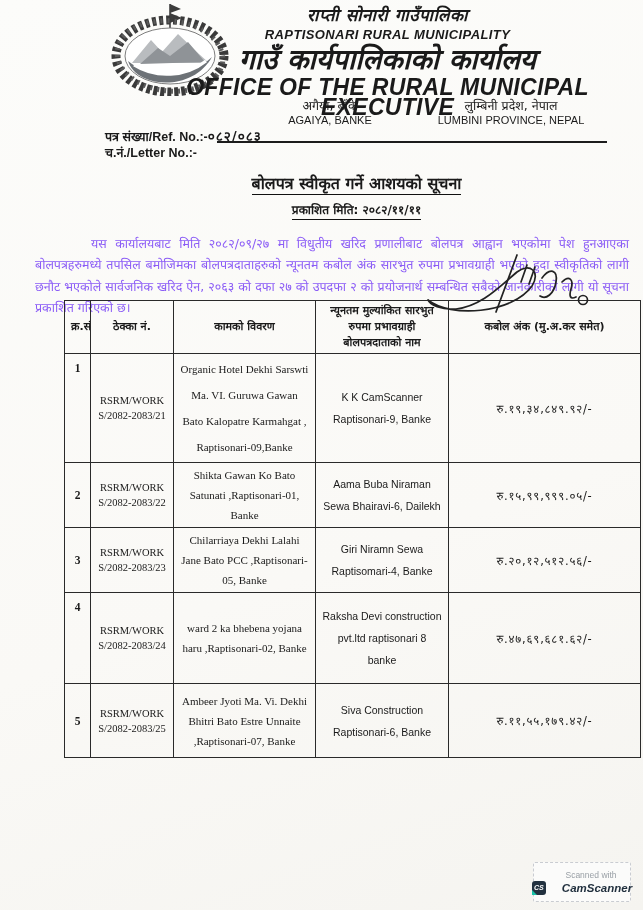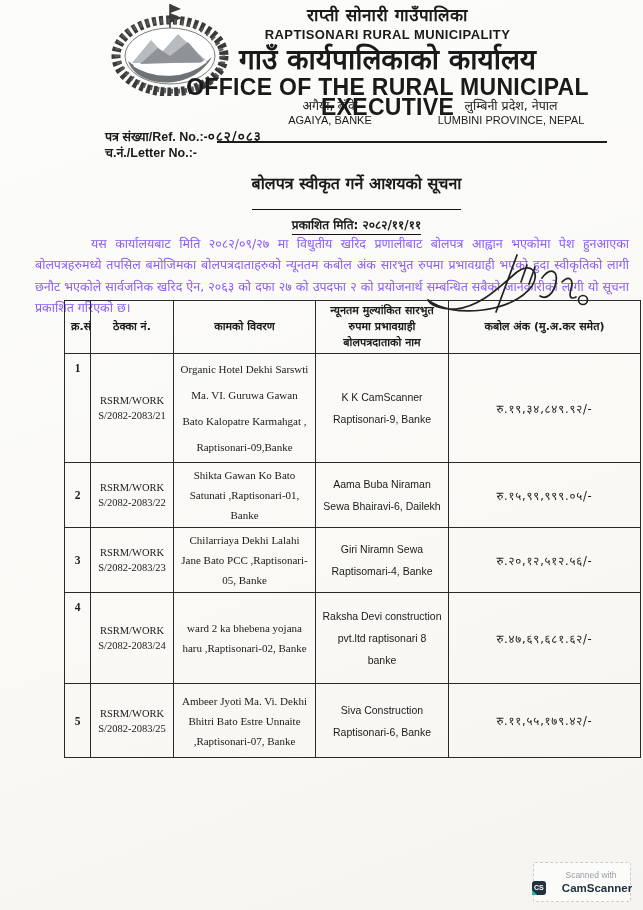--- a/index.html
+++ b/index.html
@@ -8,38 +8,38 @@
     background:linear-gradient(160deg,#fcfcfa 0%,#faf9f6 60%,#f5f4f0 100%);
     font-family:"DejaVu Sans",sans-serif;
     color:#1a1a1a;
     position:relative;
     overflow:hidden;
   }
   .page{position:absolute;inset:0;}
 
   
   .emblem{position:absolute;left:110px;top:3px;width:120px;height:93px;}
-  .head-block{position:absolute;left:132px;right:0;top:4px;text-align:center;}
+  .head-block{position:absolute;left:132px;right:0;top:4px;text-align:center;font-style:italic;}
   .muni-np{font-size:17px;font-weight:600;letter-spacing:.5px;line-height:22px;}
   .muni-en{font-size:13px;font-weight:bold;font-family:"Liberation Sans",sans-serif;letter-spacing:.4px;line-height:17px;}
   .office-np{font-size:28px;font-weight:600;line-height:34px;}
   .office-en{font-size:23px;font-weight:bold;font-family:"Liberation Sans",sans-serif;letter-spacing:.3px;line-height:20px;}
   .addr-left{position:absolute;left:230px;top:98px;width:200px;text-align:center;}
   .addr-right{position:absolute;left:406px;top:98px;width:210px;text-align:center;}
   .addr-np{font-size:12.5px;line-height:15px;}
   .addr-en{font-size:11px;font-weight:normal;font-family:"Liberation Sans",sans-serif;line-height:14px;}
 
   .ref-line{position:absolute;left:105px;top:127px;font-size:12.5px;font-weight:bold;font-family:"Liberation Sans",sans-serif;}
   .ref-value{font-family:"DejaVu Sans",sans-serif;font-weight:600;font-size:13.5px;letter-spacing:1px;margin-top:24px;}
   .letter-line{position:absolute;left:105px;top:144px;font-size:12.5px;font-weight:bold;font-family:"Liberation Sans",sans-serif;}
   .letter-rule{position:absolute;left:217px;top:141px;width:390px;border-bottom:2px solid #1c1c1c;}
 
   
   .title-wrap{position:absolute;left:70px;right:0;top:172px;text-align:center;}
-  .notice-title{display:inline-block;font-size:16px;font-weight:bold;border-bottom:1.5px solid #111;padding-bottom:15px;}
+  .notice-title{display:inline-block;font-size:16px;font-weight:bold;border-bottom:1.5px solid #111;padding-bottom:0;}
   .notice-date{display:block;margin-top:4px;}
   .notice-date span{display:inline-block;font-size:12px;font-weight:bold;border-bottom:1.2px solid #111;padding-bottom:1px;}
 
   
   .body-para{
     position:absolute;left:35px;top:220px;width:594px;
     font-size:12.5px;line-height:21.5px;text-align:justify;
     text-indent:56px;color:#8b5cf6;
   }
 
@@ -73,21 +73,21 @@
   td.bidder{font-size:10.5px;font-family:"Liberation Sans",sans-serif;line-height:22px;}
   td.amount{font-size:11.5px;letter-spacing:.8px;white-space:nowrap;}
 
   
   .cam-badge{
     position:absolute;left:533px;top:862px;width:96px;height:38px;
     border:1px dashed #c9ccd1;border-radius:2px;background:#fbfbfa;
     display:flex;flex-direction:column;align-items:center;justify-content:center;gap:1px;
   }
   .cam-top{font-size:8.5px;color:#9aa0a6;font-family:"Liberation Sans",sans-serif;line-height:10px;margin-left:18px;}
-  .cam-bottom{display:flex;align-items:center;gap:16px;}
+  .cam-bottom{display:flex;align-items:center;gap:16px;font-style:italic;}
   .cs-icon{width:14px;height:14px;border-radius:3px;background:#22313f;position:relative;
     display:flex;align-items:center;justify-content:center;
     color:#fff;font-size:7px;font-weight:bold;font-family:"Liberation Sans",sans-serif;}
   .cs-icon::after{content:"";position:absolute;left:0;bottom:0;border-style:solid;
     border-width:5px 0 0 5px;border-color:transparent transparent transparent #18c2a8;}
   .cam-name{font-size:11.5px;font-weight:bold;color:#22313f;font-family:"Liberation Sans",sans-serif;}
 </style>
 </head>
 <body>
 

